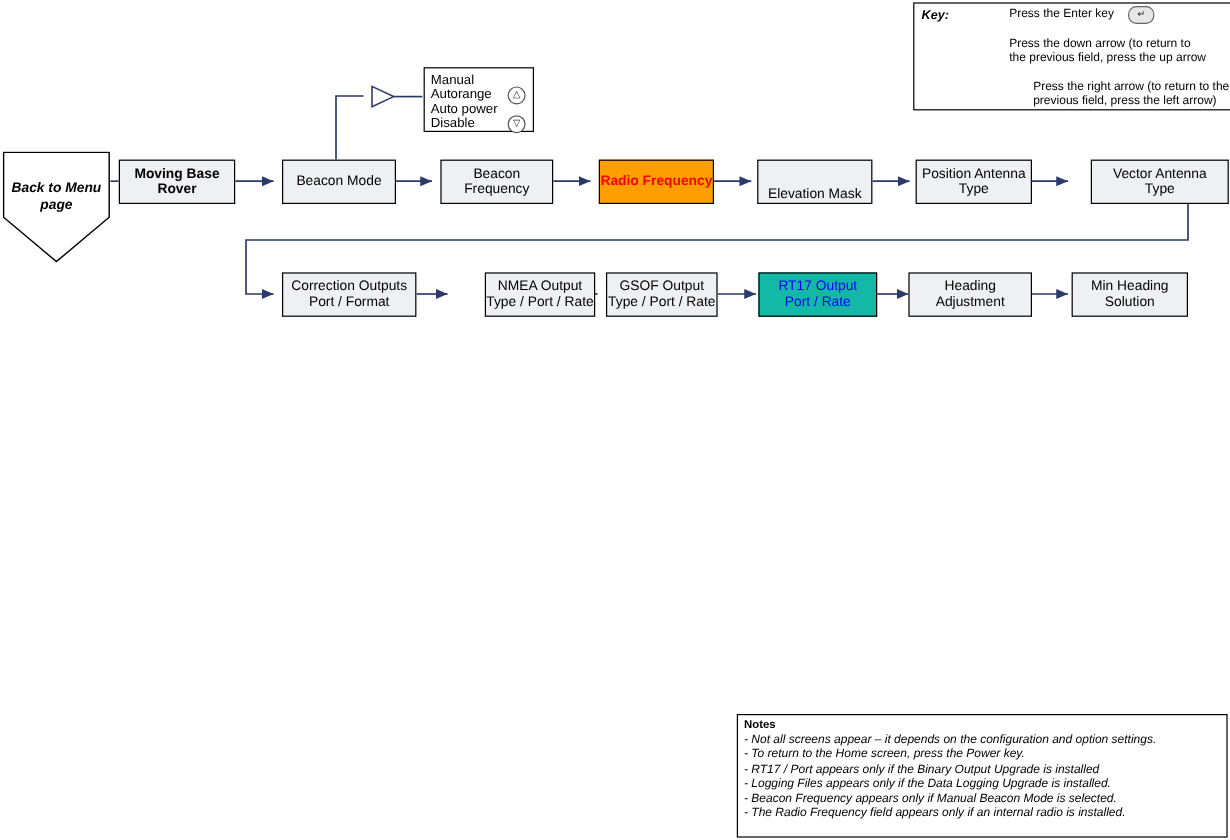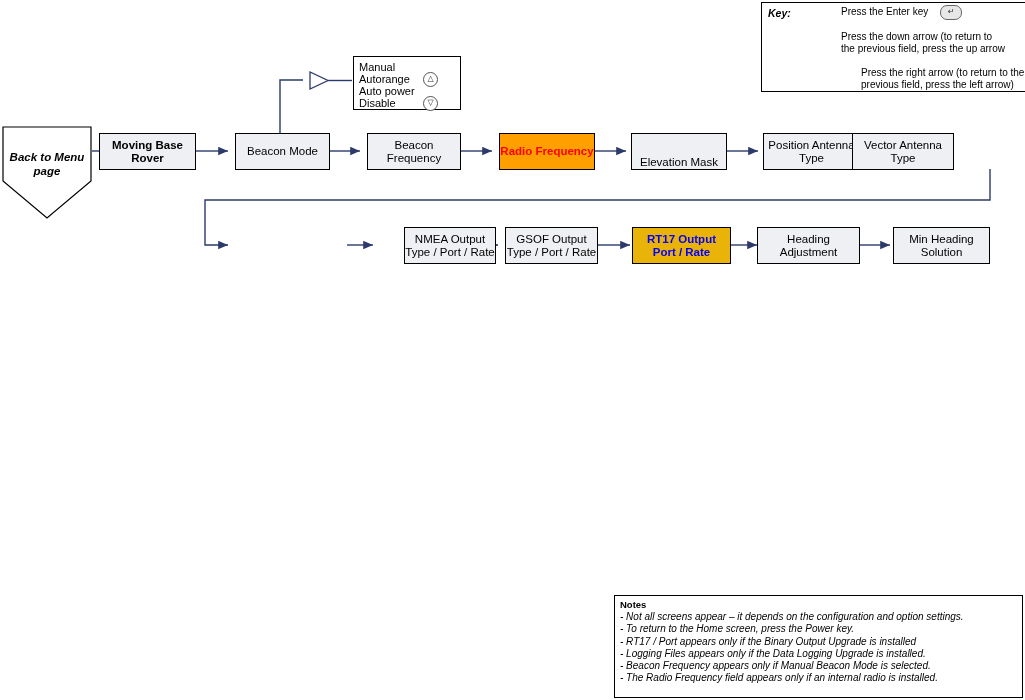--- a/index.html
+++ b/index.html
@@ -44,23 +44,23 @@
   }
   .node .l2 { display: block; text-align: center; }
   .node.bold { font-weight: bold; }
   .node.shaded { background: #eef0f3; }
   .node.orange-red {
     background: #ffa000;
     color: #ff0000;
     font-weight: bold;
   }
   .node.orange-blue {
-    background: #eab308;
+    background: #14b8a6;
     color: #0000ff;
-    font-weight: bold;
+    font-weight: normal;
   }
   
   .pentagon {
     position: absolute;
     left: 2px;
     top: 126px;
     width: 90px;
     height: 94px;
   }
   .pentagon .ptext {
@@ -73,21 +73,21 @@
     line-height: 14px;
     font-style: italic;
     font-weight: bold;
     color: #000000;
   }
   
   .optbox {
     position: absolute;
     left: 353px;
     top: 56px;
-    width: 108px;
+    width: 92px;
     height: 54px;
     box-sizing: border-box;
     border: 1px solid #000000;
     background: #ffffff;
   }
   .optbox .opt {
     position: absolute;
     left: 5px;
     font-size: 11px;
     line-height: 12px;
@@ -247,25 +247,29 @@
 
   <div class="node shaded" style="left:631px; top:133px; width:96px;  height:37px;justify-content:flex-end;">
     <span>Elevation Mask</span>
   </div>
 
   <div class="node shaded" style="left:763px; top:133px; width:97px;  height:37px;">
     <span>Position Antenna</span>
     <span class="l2">Type</span>
   </div>
 
-  <div class="node shaded" style="left:852px; top:133px; width:102px;  height:37px;">
+  <div class="node shaded" style="left:909px; top:133px; width:115px;  height:37px;">
     <span>Vector Antenna</span>
     <span class="l2">Type</span>
   </div>
 
+  <div class="node shaded" style="left:235px; top:227px; width:112px; height:37px;">
+    <span>Correction Outputs</span>
+    <span class="l2">Port / Format</span>
+  </div>
 
   <div class="node shaded" style="left:373px; top:227px; width:92px;  height:37px;margin-left:31px;">
     <span>NMEA Output</span>
     <span class="l2">Type / Port / Rate</span>
   </div>
 
   <div class="node shaded" style="left:505px; top:227px; width:93px;  height:37px;">
     <span>GSOF Output</span>
     <span class="l2">Type / Port / Rate</span>
   </div>

